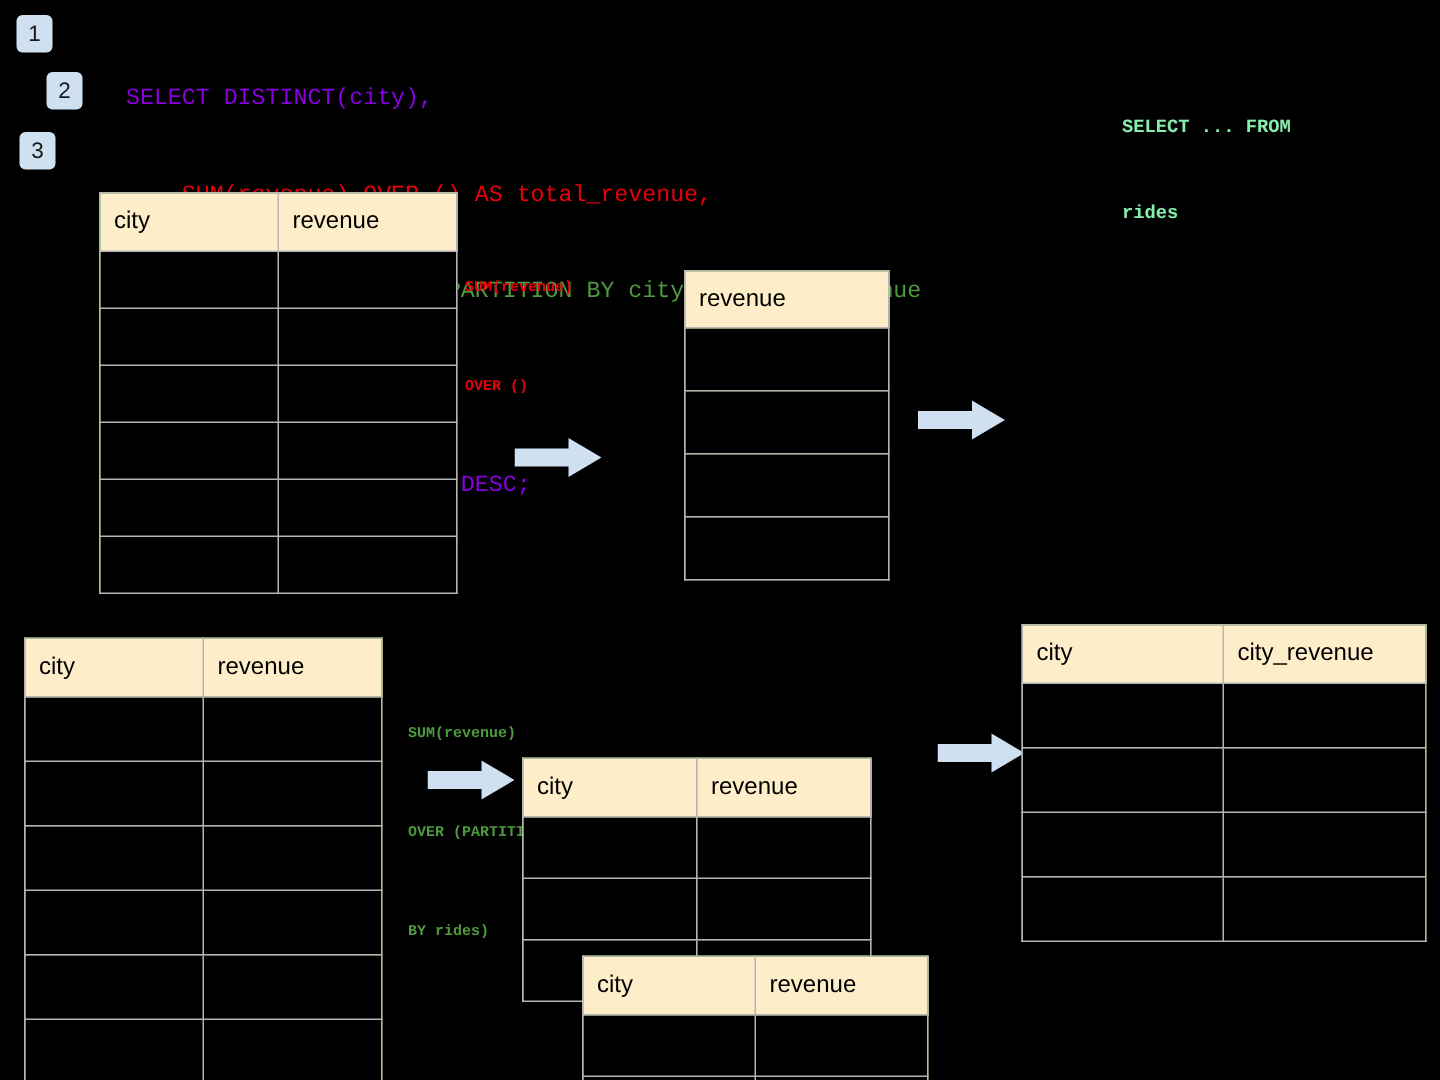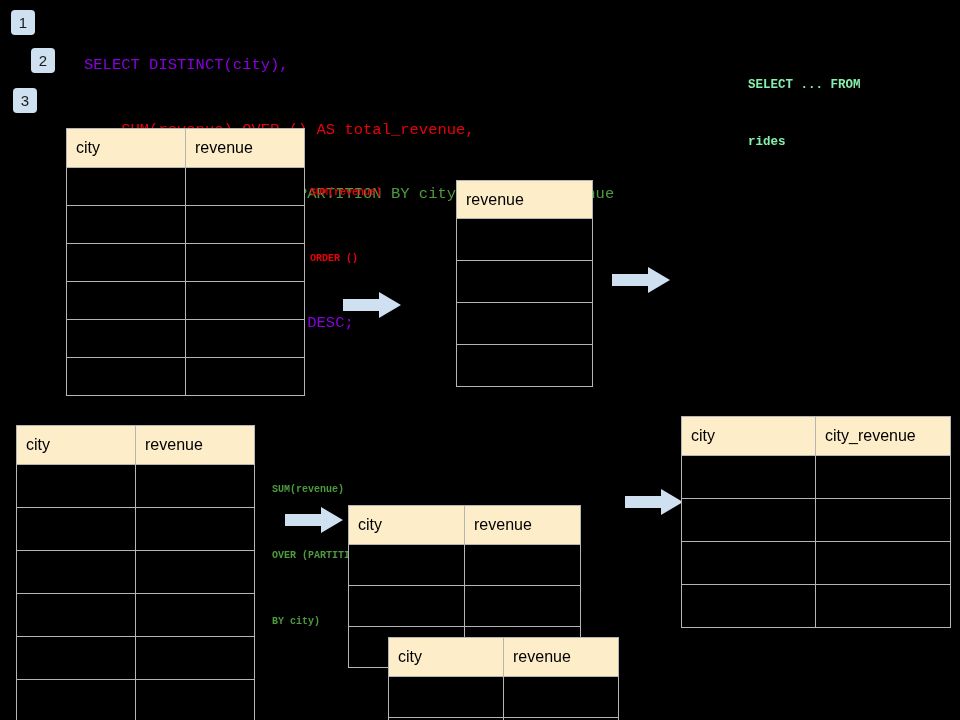--- a/index.html
+++ b/index.html
@@ -115,27 +115,27 @@
     <span class="sql-line c-purple">  ORDER by city_revenue DESC;</span>
   </div>
 
   <div class="side-note" style="left:748px; top:38px;">
     <span class="sql-line">SELECT ... FROM</span>
     <span class="sql-line">rides</span>
   </div>
 
   <div class="annot red" style="left:310px; top:138px;">
     <span class="sql-line">SUM(revenue)</span>
-    <span class="sql-line">ORDER ()</span>
+    <span class="sql-line">OVER ()</span>
   </div>
 
   <div class="annot green" style="left:272px; top:435px;">
     <span class="sql-line">SUM(revenue)</span>
     <span class="sql-line">OVER (PARTITION</span>
-    <span class="sql-line">BY city)</span>
+    <span class="sql-line">BY rides)</span>
   </div>
 
   <table class="tbl" style="left:66px; top:128px; width:238px;">
     <colgroup>
         <col style="width:119px">
         <col style="width:119px">
       </colgroup>
     <tbody>
       <tr>
         <td class="th" style="height:38px">city</td>

